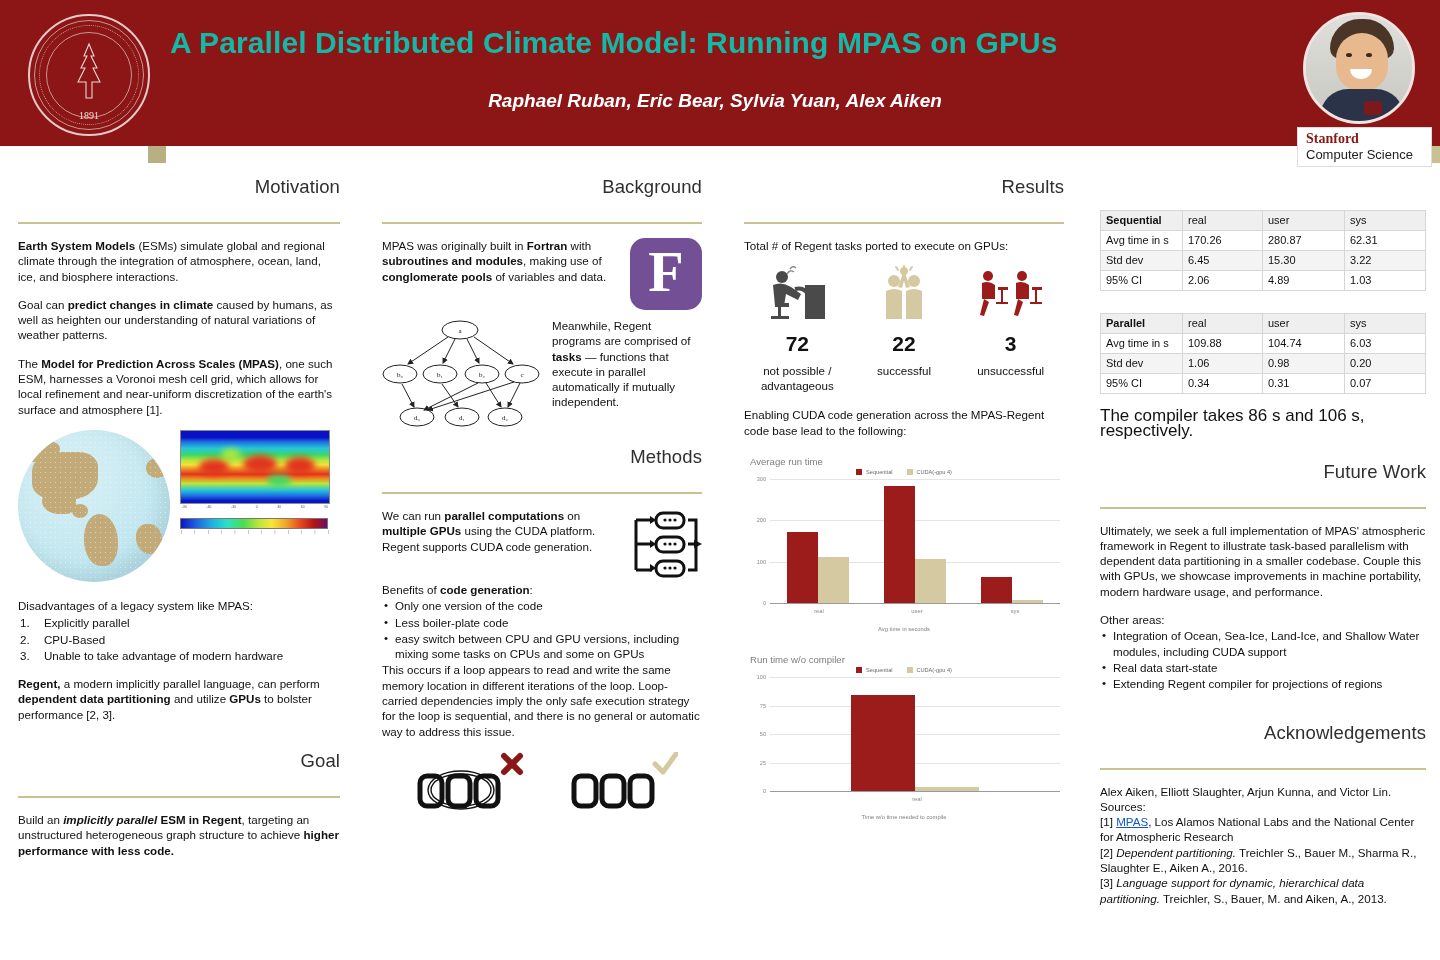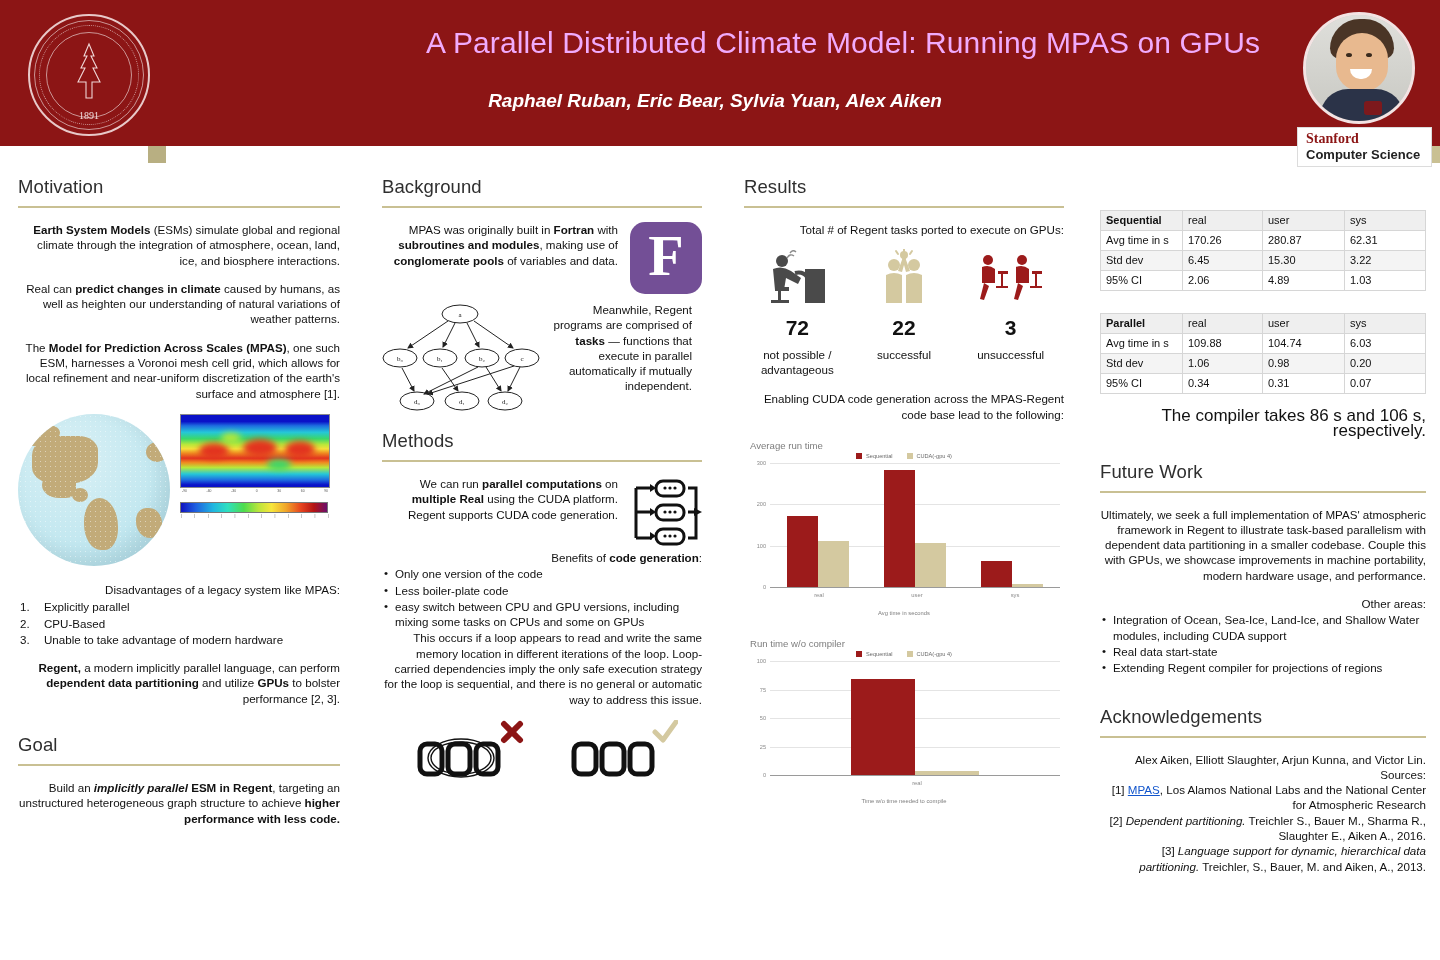--- a/index.html
+++ b/index.html
@@ -31,23 +31,23 @@
   .seal-tree {
     position:absolute; left:50%; top:26px; transform:translateX(-50%);
     width:42px; height:62px;
   }
   .seal-year {
     position:absolute; left:0; right:0; bottom:13px; text-align:center;
     color:#f2dede; font-size:10px; font-family:"Liberation Serif", serif;
   }
   .poster-title {
     position: absolute; left: 170px; top: 26px; width: 1090px;
-    text-align: right;
-    color: #f0abfc;
-    font-size: 30px; font-weight: 400; letter-spacing: .1px;
+    text-align: left;
+    color: #14b8a6;
+    font-size: 30px; font-weight: 700; letter-spacing: .1px;
     font-family: "Liberation Sans", sans-serif;
   }
   .poster-authors {
     position: absolute; left: 170px; top: 90px; width: 1090px;
     text-align: center;
     color: #ffffff;
     font-size: 19px; font-style: italic; font-weight: 600;
   }
   .avatar {
     position: absolute; right: 25px; top: 12px; width: 112px; height: 112px;
@@ -70,47 +70,47 @@
      background:#8c1515; border-radius:3px; opacity:.85; }
 
   .sucs-logo {
     position: absolute; right: 8px; top: 127px; width: 135px; height: 40px;
     background: #ffffff; border: 1px solid #dcdcdc;
     z-index: 6;
     padding: 2px 0 0 8px;
   }
   .sucs-logo .s1 { color:#8c1515; font-size:14px; font-weight:700;
      font-family:"Liberation Serif", serif; line-height:17px; }
-  .sucs-logo .s2 { color:#222; font-size:13px; line-height:16px;font-weight:bold; }
+  .sucs-logo .s2 { color:#222; font-size:13px; line-height:16px; }
 
   .gold-band {
     position: absolute; left: 148px; top: 146px; width: 1292px; height: 17px;
     background: #c9c093;
     clip-path: polygon(0 0, 100% 0, 100% 100%, 1246px 100%, 1226px 0, 0 0);
   }
   .gold-band-left-shadow {
     position:absolute; left:148px; top:146px; width:18px; height:17px;
     background:#b8af82;
   }
 
   
   .col { position: absolute; top: 176px; }
   .c1 { left: 18px;   width: 322px; }
   .c2 { left: 382px;  width: 320px; }
   .c3 { left: 744px;  width: 320px; }
   .c4 { left: 1100px; width: 326px; }
 
   h2.section {
     font-size: 18.5px; font-weight: 400; color: #2f2f2f;
-    padding-bottom: 8px; letter-spacing: .1px;
+    padding-bottom: 24px; letter-spacing: .1px; text-align: right;
   }
   .rule { height: 2px; background: #c9c093; margin-bottom: 14px; }
 
   p, li { font-size: 11.6px; line-height: 15.3px; color: #111; }
-  p { margin-bottom: 13px; text-align: right; }
+  p { margin-bottom: 13px; }
   b, strong { font-weight: 700; }
   i, em { font-style: italic; }
 
   ol.disadv { margin: 0 0 0 2px; padding-left: 0; list-style: none; }
   ol.disadv li { display:flex; gap: 10px; margin-bottom: 1px; }
   ol.disadv li .num { width: 14px; }
 
   ul.bul { list-style: none; margin: 0; padding: 0; }
   ul.bul li { position: relative; padding-left: 13px; margin-bottom: 1px; }
   ul.bul li:before { content: "•"; position: absolute; left: 2px; top: -1px; }
@@ -269,21 +269,21 @@
 
 <div class="col c1">
 
   <h2 class="section">Motivation</h2>
   <div class="rule"></div>
 
   <p>
     <b>Earth System Models</b><span> (ESMs) simulate global and regional climate through the integration of atmosphere, ocean, land, ice, and biosphere interactions.</span>
   </p>
   <p>
-    <span>Real can </span><b>predict changes in climate</b><span> caused by humans, as well as heighten our understanding of natural variations of weather patterns.</span>
+    <span>Goal can </span><b>predict changes in climate</b><span> caused by humans, as well as heighten our understanding of natural variations of weather patterns.</span>
   </p>
   <p>
     <span>The </span><b>Model for Prediction Across Scales (MPAS)</b><span>, one such ESM, harnesses a Voronoi mesh cell grid, which allows for local refinement and near-uniform discretization of the earth's surface and atmosphere [1].</span>
   </p>
 
   <div class="figrow">
     <div class="globe">
       <div class="land" style="left:14px;top:22px;width:66px;height:48px;border-radius:40% 30% 45% 35%;"></div>
       <div class="land" style="left:24px;top:58px;width:34px;height:26px;border-radius:50% 40% 30% 50%;"></div>
       <div class="land" style="left:54px;top:74px;width:16px;height:14px;border-radius:50%;"></div>
@@ -415,21 +415,21 @@
         <span>Meanwhile, Regent programs are comprised of </span><b>tasks</b><span> — functions that execute in parallel automatically if mutually independent.</span>
       </p>
     </div>
   </div>
 
   <h2 class="section" style="margin-top:16px">Methods</h2>
   <div class="rule"></div>
 
   <div class="gpu-row">
     <p style="flex:1;margin-bottom:6px">
-      <span>We can run </span><b>parallel computations</b><span> on </span><b>multiple Real</b><span> using the CUDA platform. Regent supports CUDA code generation.</span>
+      <span>We can run </span><b>parallel computations</b><span> on </span><b>multiple GPUs</b><span> using the CUDA platform. Regent supports CUDA code generation.</span>
     </p>
     <svg class="gpu-icon" viewBox="0 0 74 74">
       <g stroke="#111" stroke-width="3" fill="none">
         <rect x="28" y="5" width="28" height="15" rx="7"></rect>
         <rect x="28" y="29" width="28" height="15" rx="7"></rect>
         <rect x="28" y="53" width="28" height="15" rx="7"></rect>
         <path d="M8 12 L8 62 M8 12 L24 12 M8 36 L24 36 M8 62 L24 62"></path>
         <path d="M60 12 L68 12 L68 62 L60 62 M60 36 L70 36"></path>
       </g>
       <g fill="#111">

